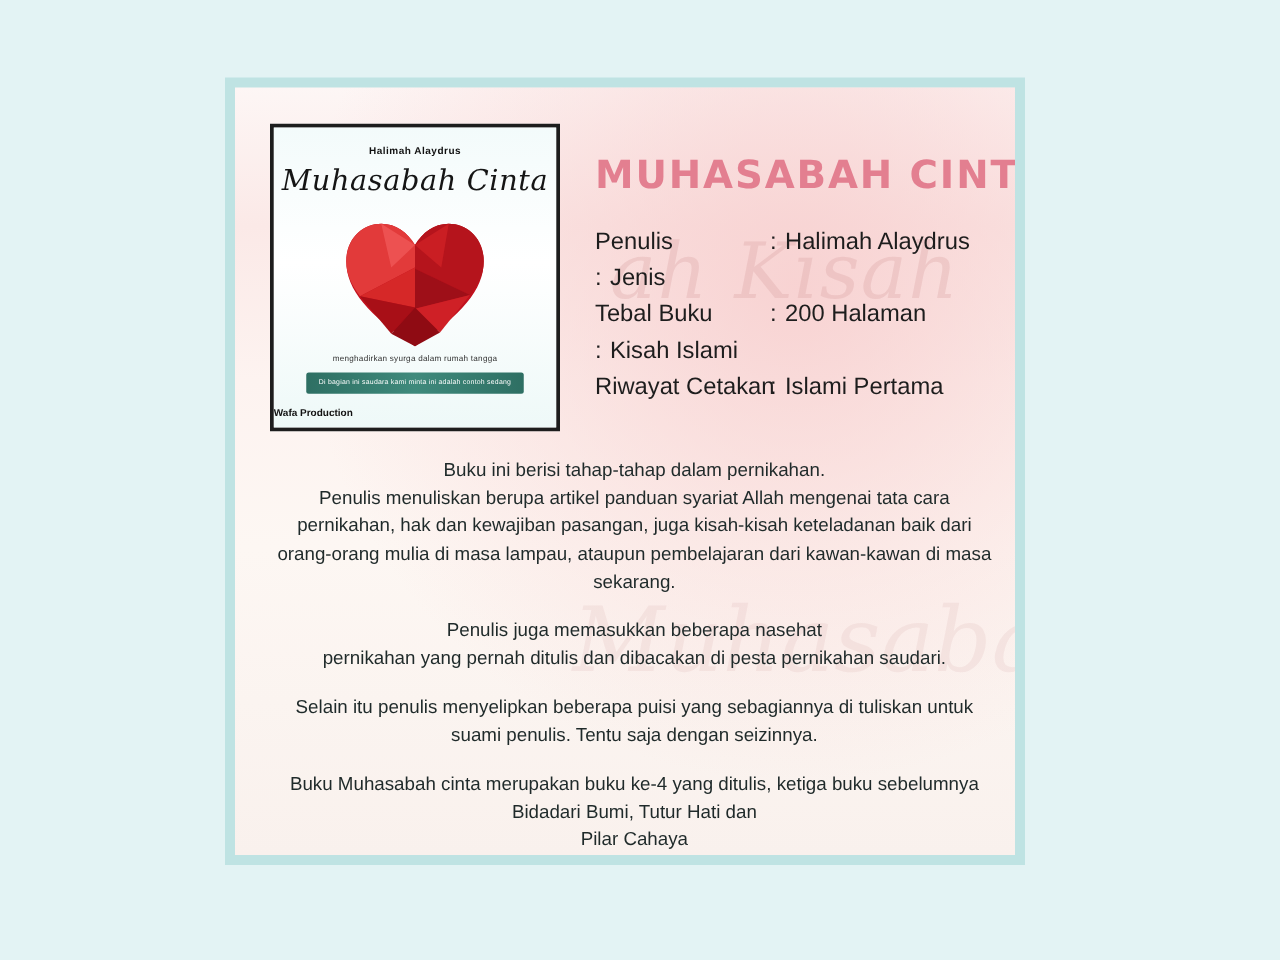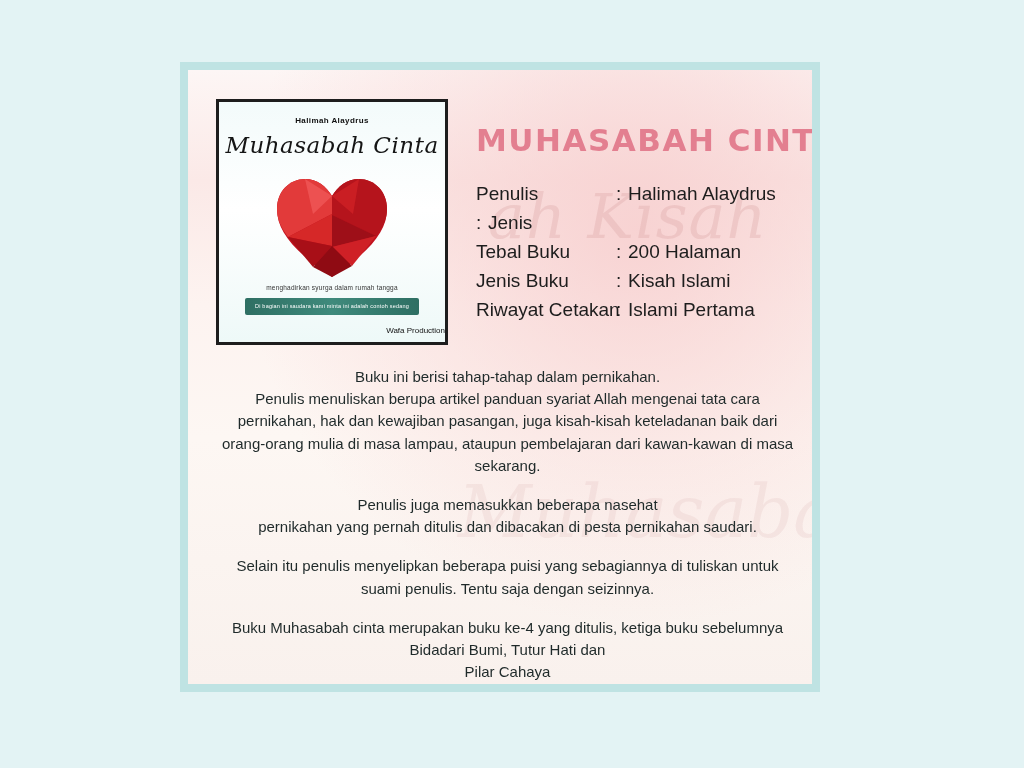--- a/index.html
+++ b/index.html
@@ -140,23 +140,23 @@
     text-align: center;
     font-size: 5.5px;
     color: #fff;
     line-height: 17px;
     letter-spacing: 0.2px;
   }
   .cover-pub {
     position: absolute;
     top: 224px;
     left: 0; right: 0;
-    text-align: right;
+    text-align: left;
     font-size: 8px;
-    font-weight: normal;
+    font-weight: bold;
     color: #111;
   }
 
   
   .title {
     position: absolute;
     left: 288px;
     top: 52px;
     font-family: "DejaVu Sans", sans-serif;
     font-weight: bold;
@@ -247,21 +247,20 @@
         <div class="meta-row">
           <span class="meta-sep">:</span>
           <span class="meta-value">Jenis</span>
         </div>
         <div class="meta-row">
           <span class="meta-label">Tebal Buku</span>
           <span class="meta-sep">:</span>
           <span class="meta-value">200 Halaman</span>
         </div>
         <div class="meta-row">
-          <span class="meta-label">Jenis Buku</span>
           <span class="meta-sep">:</span>
           <span class="meta-value">Kisah Islami</span>
         </div>
         <div class="meta-row">
           <span class="meta-label">Riwayat Cetakan</span>
           <span class="meta-sep">:</span>
           <span class="meta-value">Islami Pertama</span>
         </div>
       </div>
 

